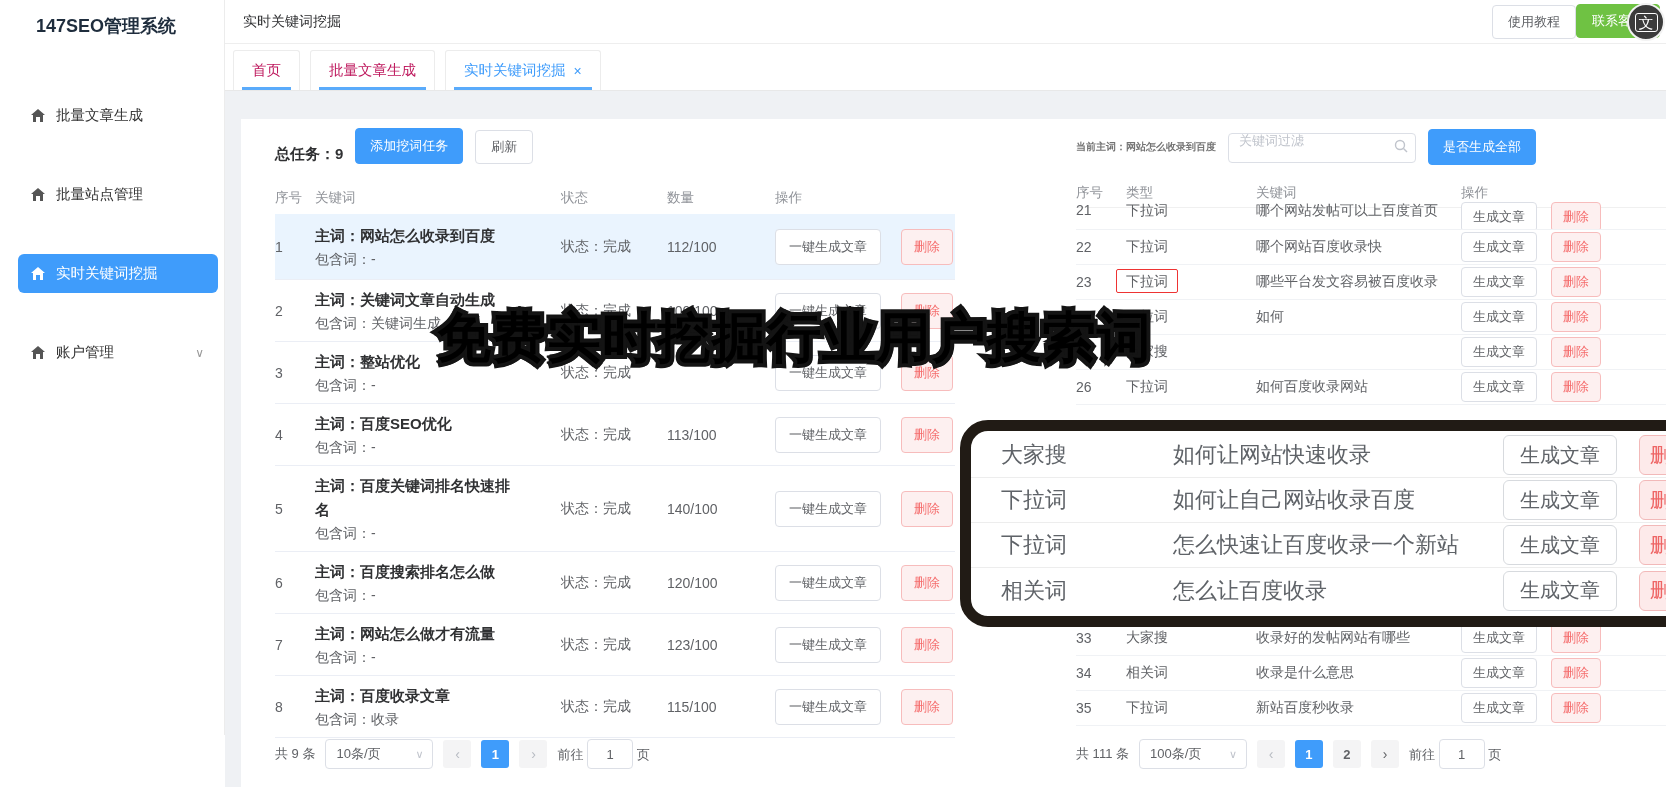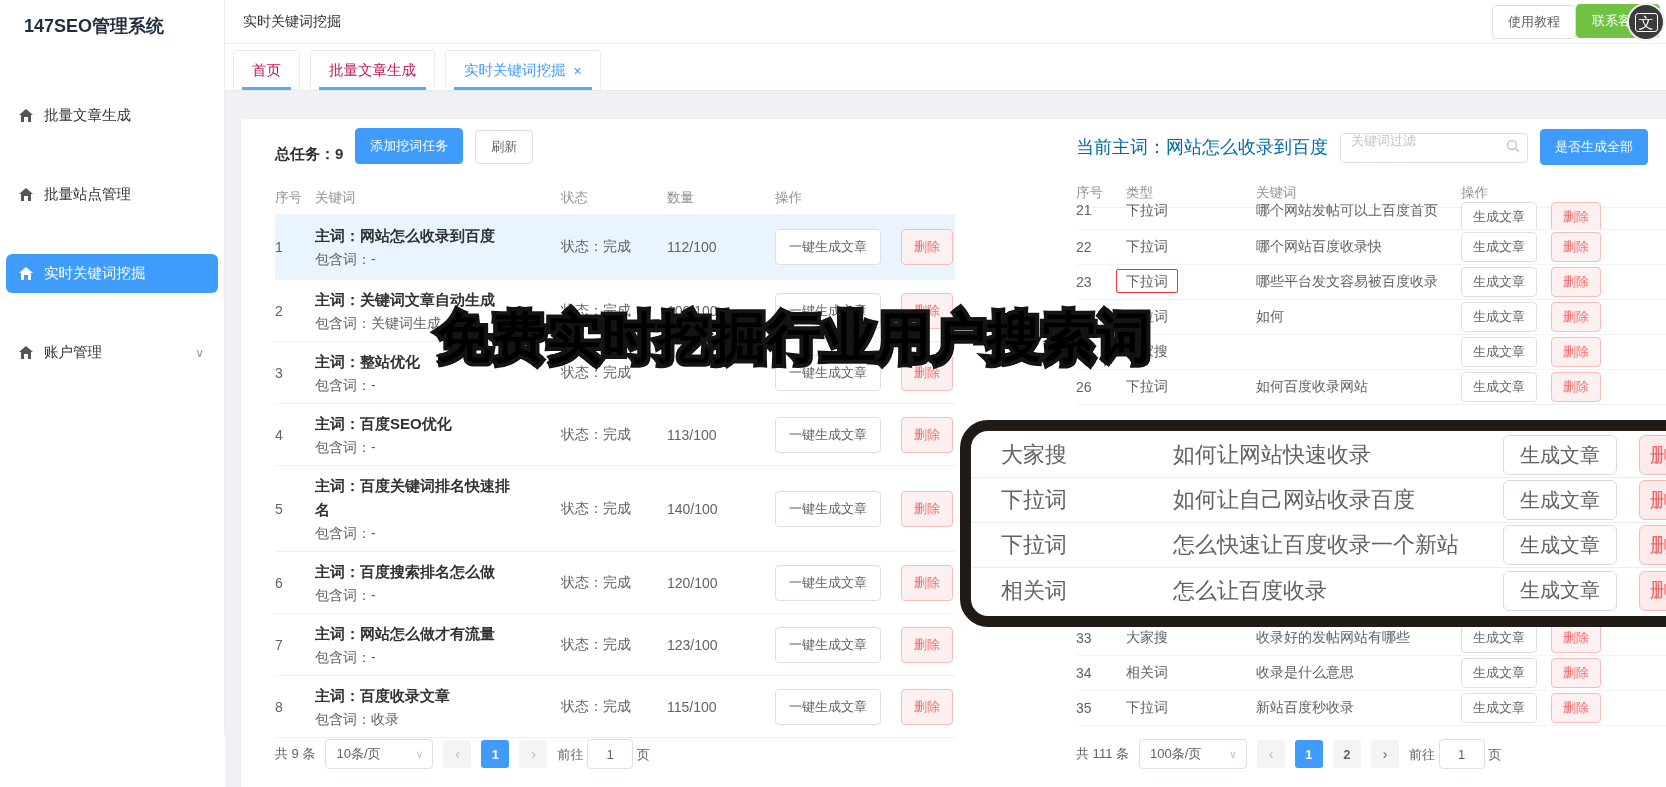--- a/index.html
+++ b/index.html
@@ -1,21 +1,21 @@
 <!DOCTYPE html>
 <html><head>
 <meta charset="utf-8">
 <style>
   * { margin:0; padding:0; box-sizing:border-box; }
   html,body { width:1666px; height:787px; overflow:hidden; background:#fff;
     font-family:"Liberation Sans","DejaVu Sans",sans-serif; color:#606266; }
   .stage { position:relative; width:1666px; height:787px; overflow:hidden; }
 
   
-  .sidebar { position:absolute; left:0; top:0; width:225px; height:735px; background:#fff; border-right:1px solid #ececec; z-index:3; }
+  .sidebar { position:absolute; left:0; top:0; width:225px; height:735px; background:#fff; border-right:1px solid #ececec; z-index:3;padding-left:12px; }
   .brand { padding:14px 0 0 24px; font-size:18px; font-weight:bold; color:#1f2d3d; }
   .nav { margin-top:58px; }
   .nav-item { display:flex; align-items:center; gap:10px; margin:0 6px 40px 6px; padding:10px 12px; border-radius:6px; font-size:14.5px; color:#333; cursor:pointer; position:relative; }
   .nav-item.active { background:#3f9cfb; color:#fff; }
   .nav-item .house { width:16px; height:16px; flex:0 0 16px; }
   .nav-item .house path { fill:#555; }
   .nav-item.active .house path { fill:#fff; }
   .nav-chevron { position:absolute; right:14px; color:#999; font-size:12px; }
 
   
@@ -50,21 +50,21 @@
   .lrow.hl { background:#eaf4fe; }
   .kw-main { font-size:15px; font-weight:bold; color:#303133; max-width:205px; line-height:1.55; }
   .kw-sub { font-size:14px; color:#606266; margin-top:4px; }
   .actions { display:flex; gap:20px; align-items:center; }
   .btn-plain { background:#fff; border-color:#dcdfe6; color:#606266; font-size:13px; padding:8px 13px; }
   .btn-danger { background:#fdf0f0; border-color:#f7bcbc; color:#f56c6c; font-size:13px; padding:8px 12px; }
 
   
   .kwpanel { position:absolute; left:1076px; top:130px; width:590px; height:657px; z-index:1; }
   .kw-head { display:flex; align-items:center; height:34px; gap:12px; }
-  .current { font-size:18px; font-weight:normal; color:#0369a1; white-space:nowrap; }
+  .current { font-size:10px; font-weight:bold; color:#737373; white-space:nowrap; }
   .filter { position:relative; width:188px; }
   .filter input { width:188px; height:30px; border:1px solid #dcdfe6; border-radius:4px; padding:0 28px 14px 10px; font-size:13px; color:#606266; font-family:inherit; }
   .filter input::placeholder { color:#c0c4cc; }
   .filter svg { position:absolute; right:8px; top:8px; }
   .rhead, .rrow { display:grid; grid-template-columns:50px 130px 205px 1fr; align-items:center; }
   .rhead { margin-top:14px; height:30px; font-size:13.5px; color:#909399; border-bottom:1px solid #f0f0f0; }
   .rrow { height:35px; border-bottom:1px solid #f0f2f5; font-size:14px; color:#606266; }
   .rrow .ractions { display:flex; gap:14px; align-items:center; }
   .btn-sm { font-size:13px; padding:5px 11px; }
   .type-boxed { border:1.5px solid #e33; border-radius:2px; padding:3px 9px; margin-left:-10px; color:#606266; }

